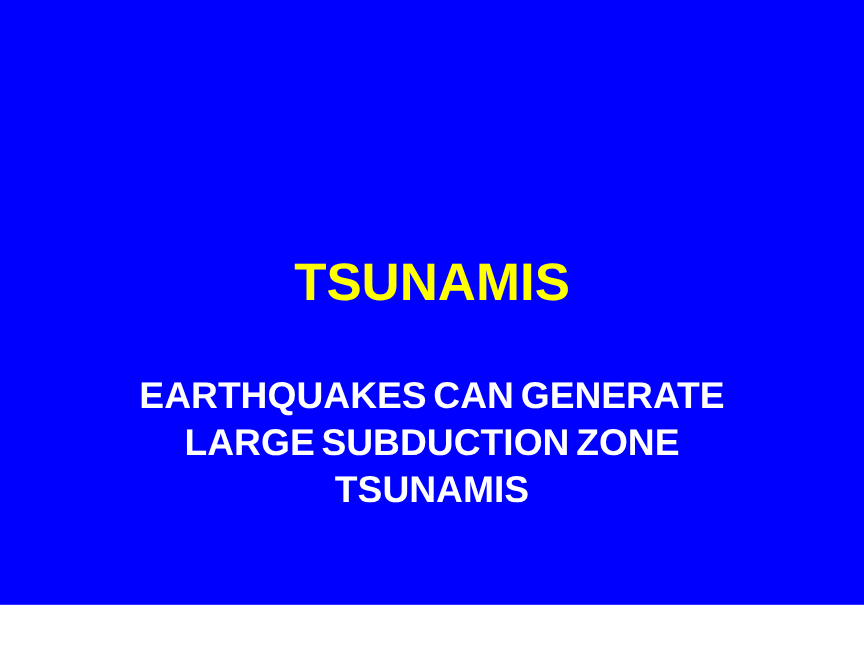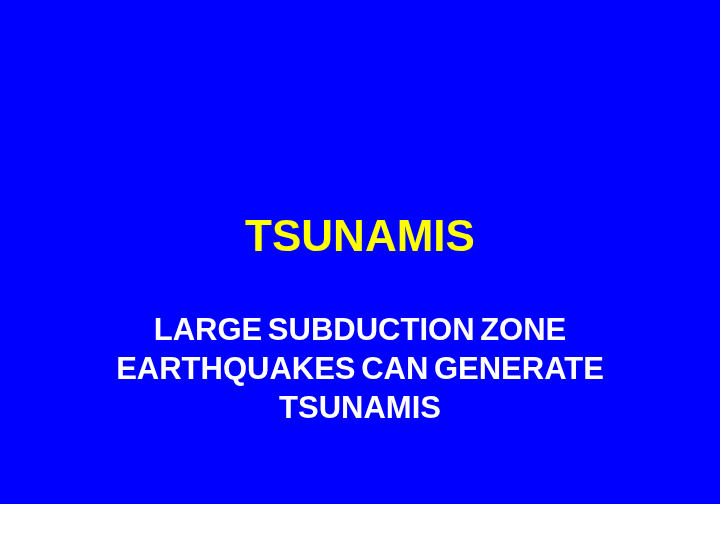--- a/index.html
+++ b/index.html
@@ -54,18 +54,18 @@
   }
 </style>
 </head>
 <body>
 
 <div class="slide">
 
   <h1 class="slide-title">TSUNAMIS</h1>
 
   <div class="slide-body">
+    <span class="body-line">EARTHQUAKES CAN GENERATE</span>
     <span class="body-line">LARGE SUBDUCTION ZONE</span>
-    <span class="body-line">EARTHQUAKES CAN GENERATE</span>
     <span class="body-line">TSUNAMIS</span>
   </div>
 
 </div>
 
 </body></html>

